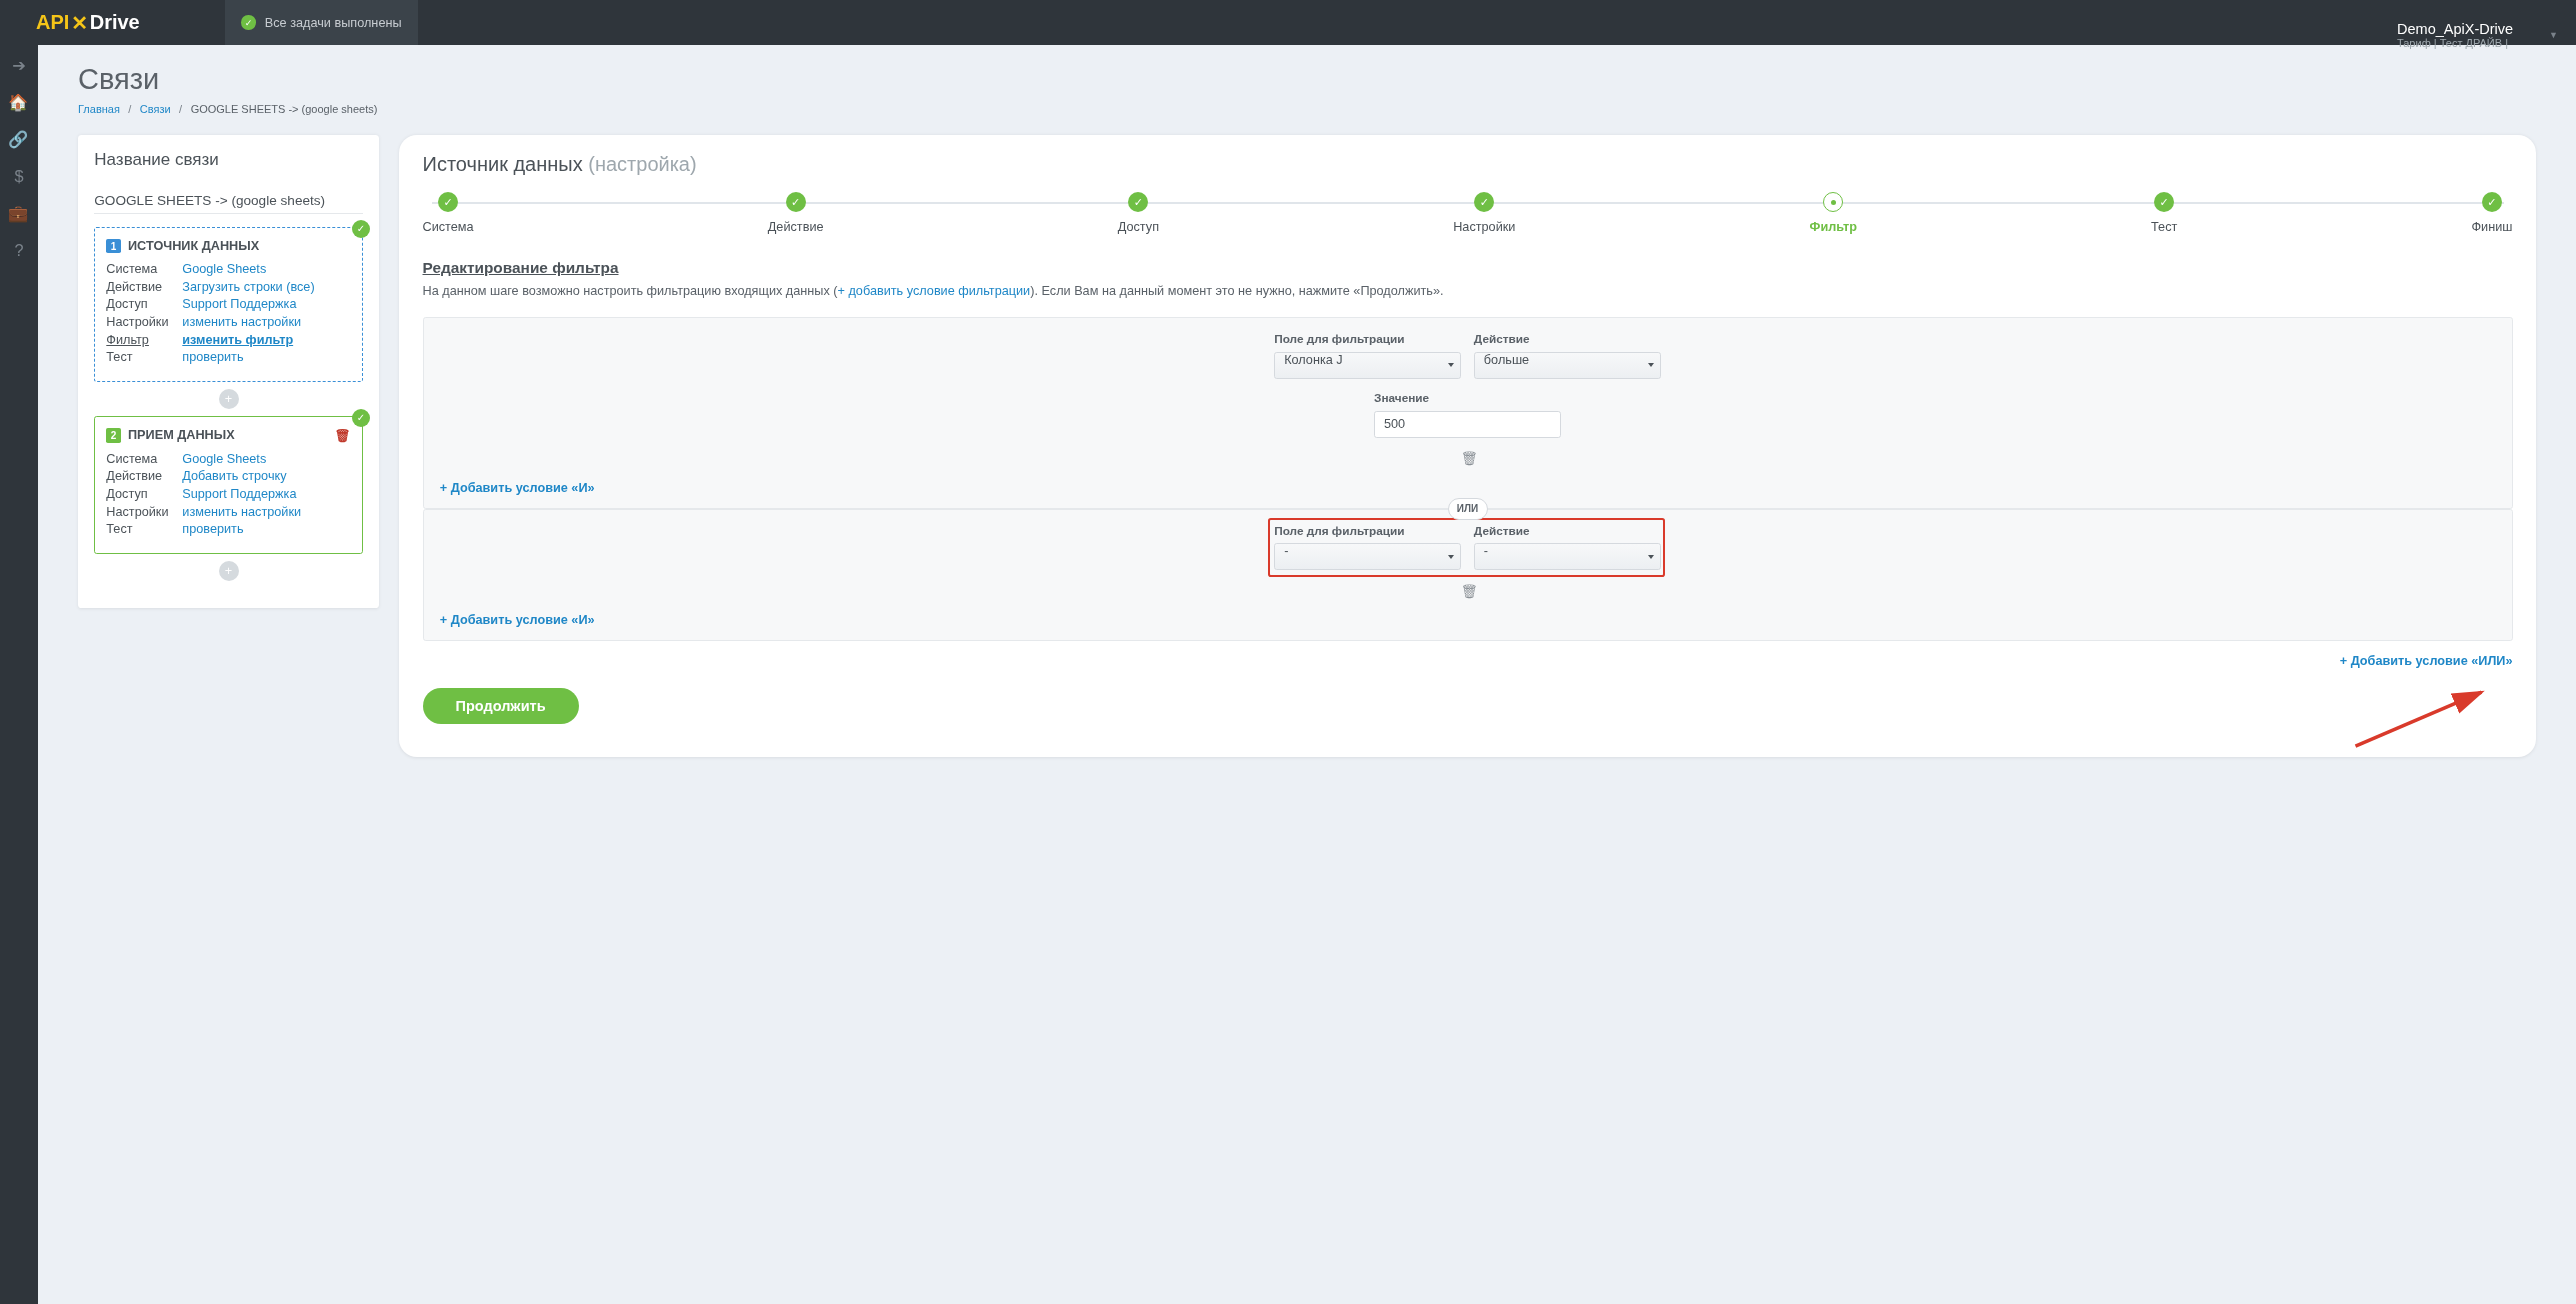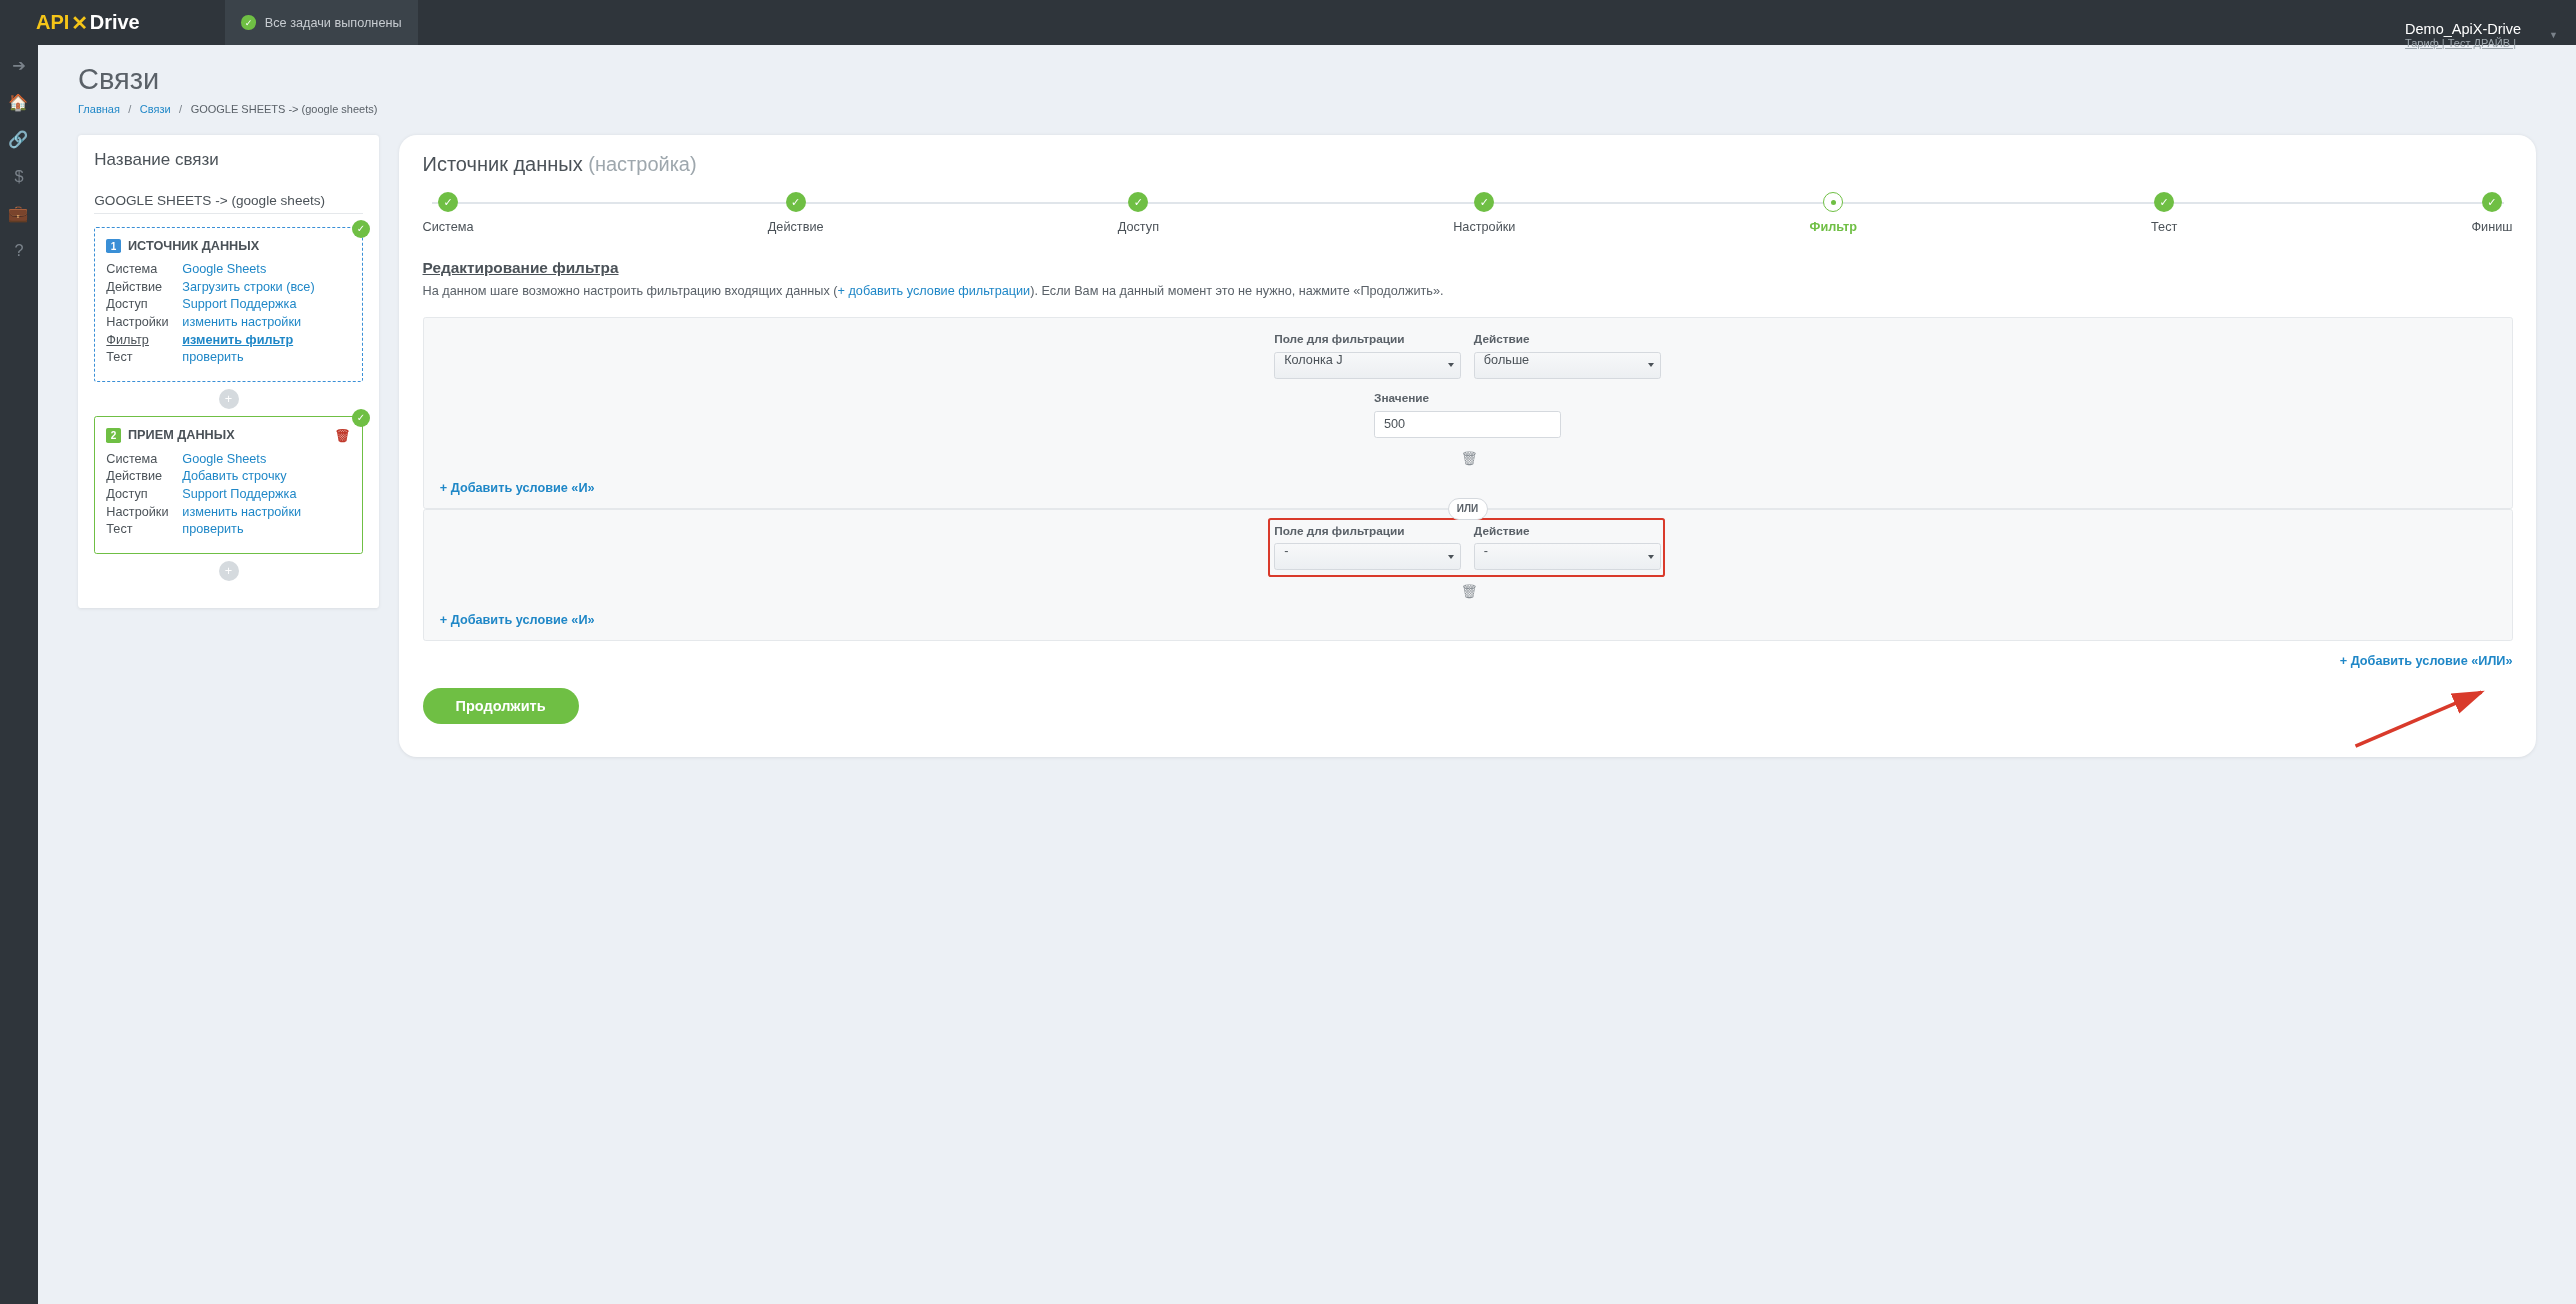--- a/index.html
+++ b/index.html
@@ -3,23 +3,23 @@
 <meta charset="utf-8">
 <style>
 * { box-sizing: border-box; margin: 0; padding: 0; }
 body { font-family: -apple-system, Helvetica, Arial, sans-serif; background: #ecf0f5; color: #333; font-size: 12.7px; }
 .topbar { background: #2f353b; height: 45px; display: flex; }
 .logo { width: 225px; padding-left: 36px; font-size: 20px; font-weight: 700; color: #f5c518; display: flex; align-items: center; gap: 1.8px; }
 .logo .white { color: #fff; }
 .tasks-pill { background: #3b434a; padding: 0 16.3px; height: 45px; display: flex; align-items: center; gap: 9px; color: #c7ccd1; font-size: 12.7px; }
 .check-circle { width: 14.5px; height: 14.5px; border-radius: 50%; background: #6fbf44; display: inline-flex; align-items: center; justify-content: center; color: #fff; font-size: 9px; }
 .spacer { flex: 1; }
-.account { color: #fff; font-size: 14.5px; padding-right: 18px; display: flex; align-items: center; gap: 28px; margin-top: 24px;}
+.account { color: #fff; font-size: 14.5px; padding-right: 18px; display: flex; align-items: center; gap: 36px; margin-top: 24px;}
 .account-inner{ text-align:left; }
-.tariff { color: #9ea7ad; font-size: 11px; text-decoration: underline; }
+.tariff { color: #9ea7ad; font-size: 11px; }
 .layout { display: flex; min-height: calc(100vh - 45px); }
 .sidebar { width: 38px; background: #2f353b; display: flex; flex-direction: column; align-items: center; padding-top: 11px; gap: 18px; }
 .sidebar .nav-icon { color: #7a828a; font-size: 16.3px; cursor: pointer; }
 .content { flex: 1; padding: 18px 40px; }
 h1.page-title { font-size: 29px; font-weight: 400; color: #5a6168; margin-bottom: 7.2px; }
 .breadcrumbs { font-size: 11px; margin-bottom: 20px; color: #5a6168; }
 .breadcrumbs a { color: #1f87c7; text-decoration: none; }
 .breadcrumbs .sep { color: #7a828a; margin: 0 5.4px; }
 .cols { display: flex; gap: 20px; align-items: flex-start; }
 .card { background: #fff; border-radius: 3.6px; box-shadow: 0 0.9px 3.6px rgba(0,0,0,.08); }

